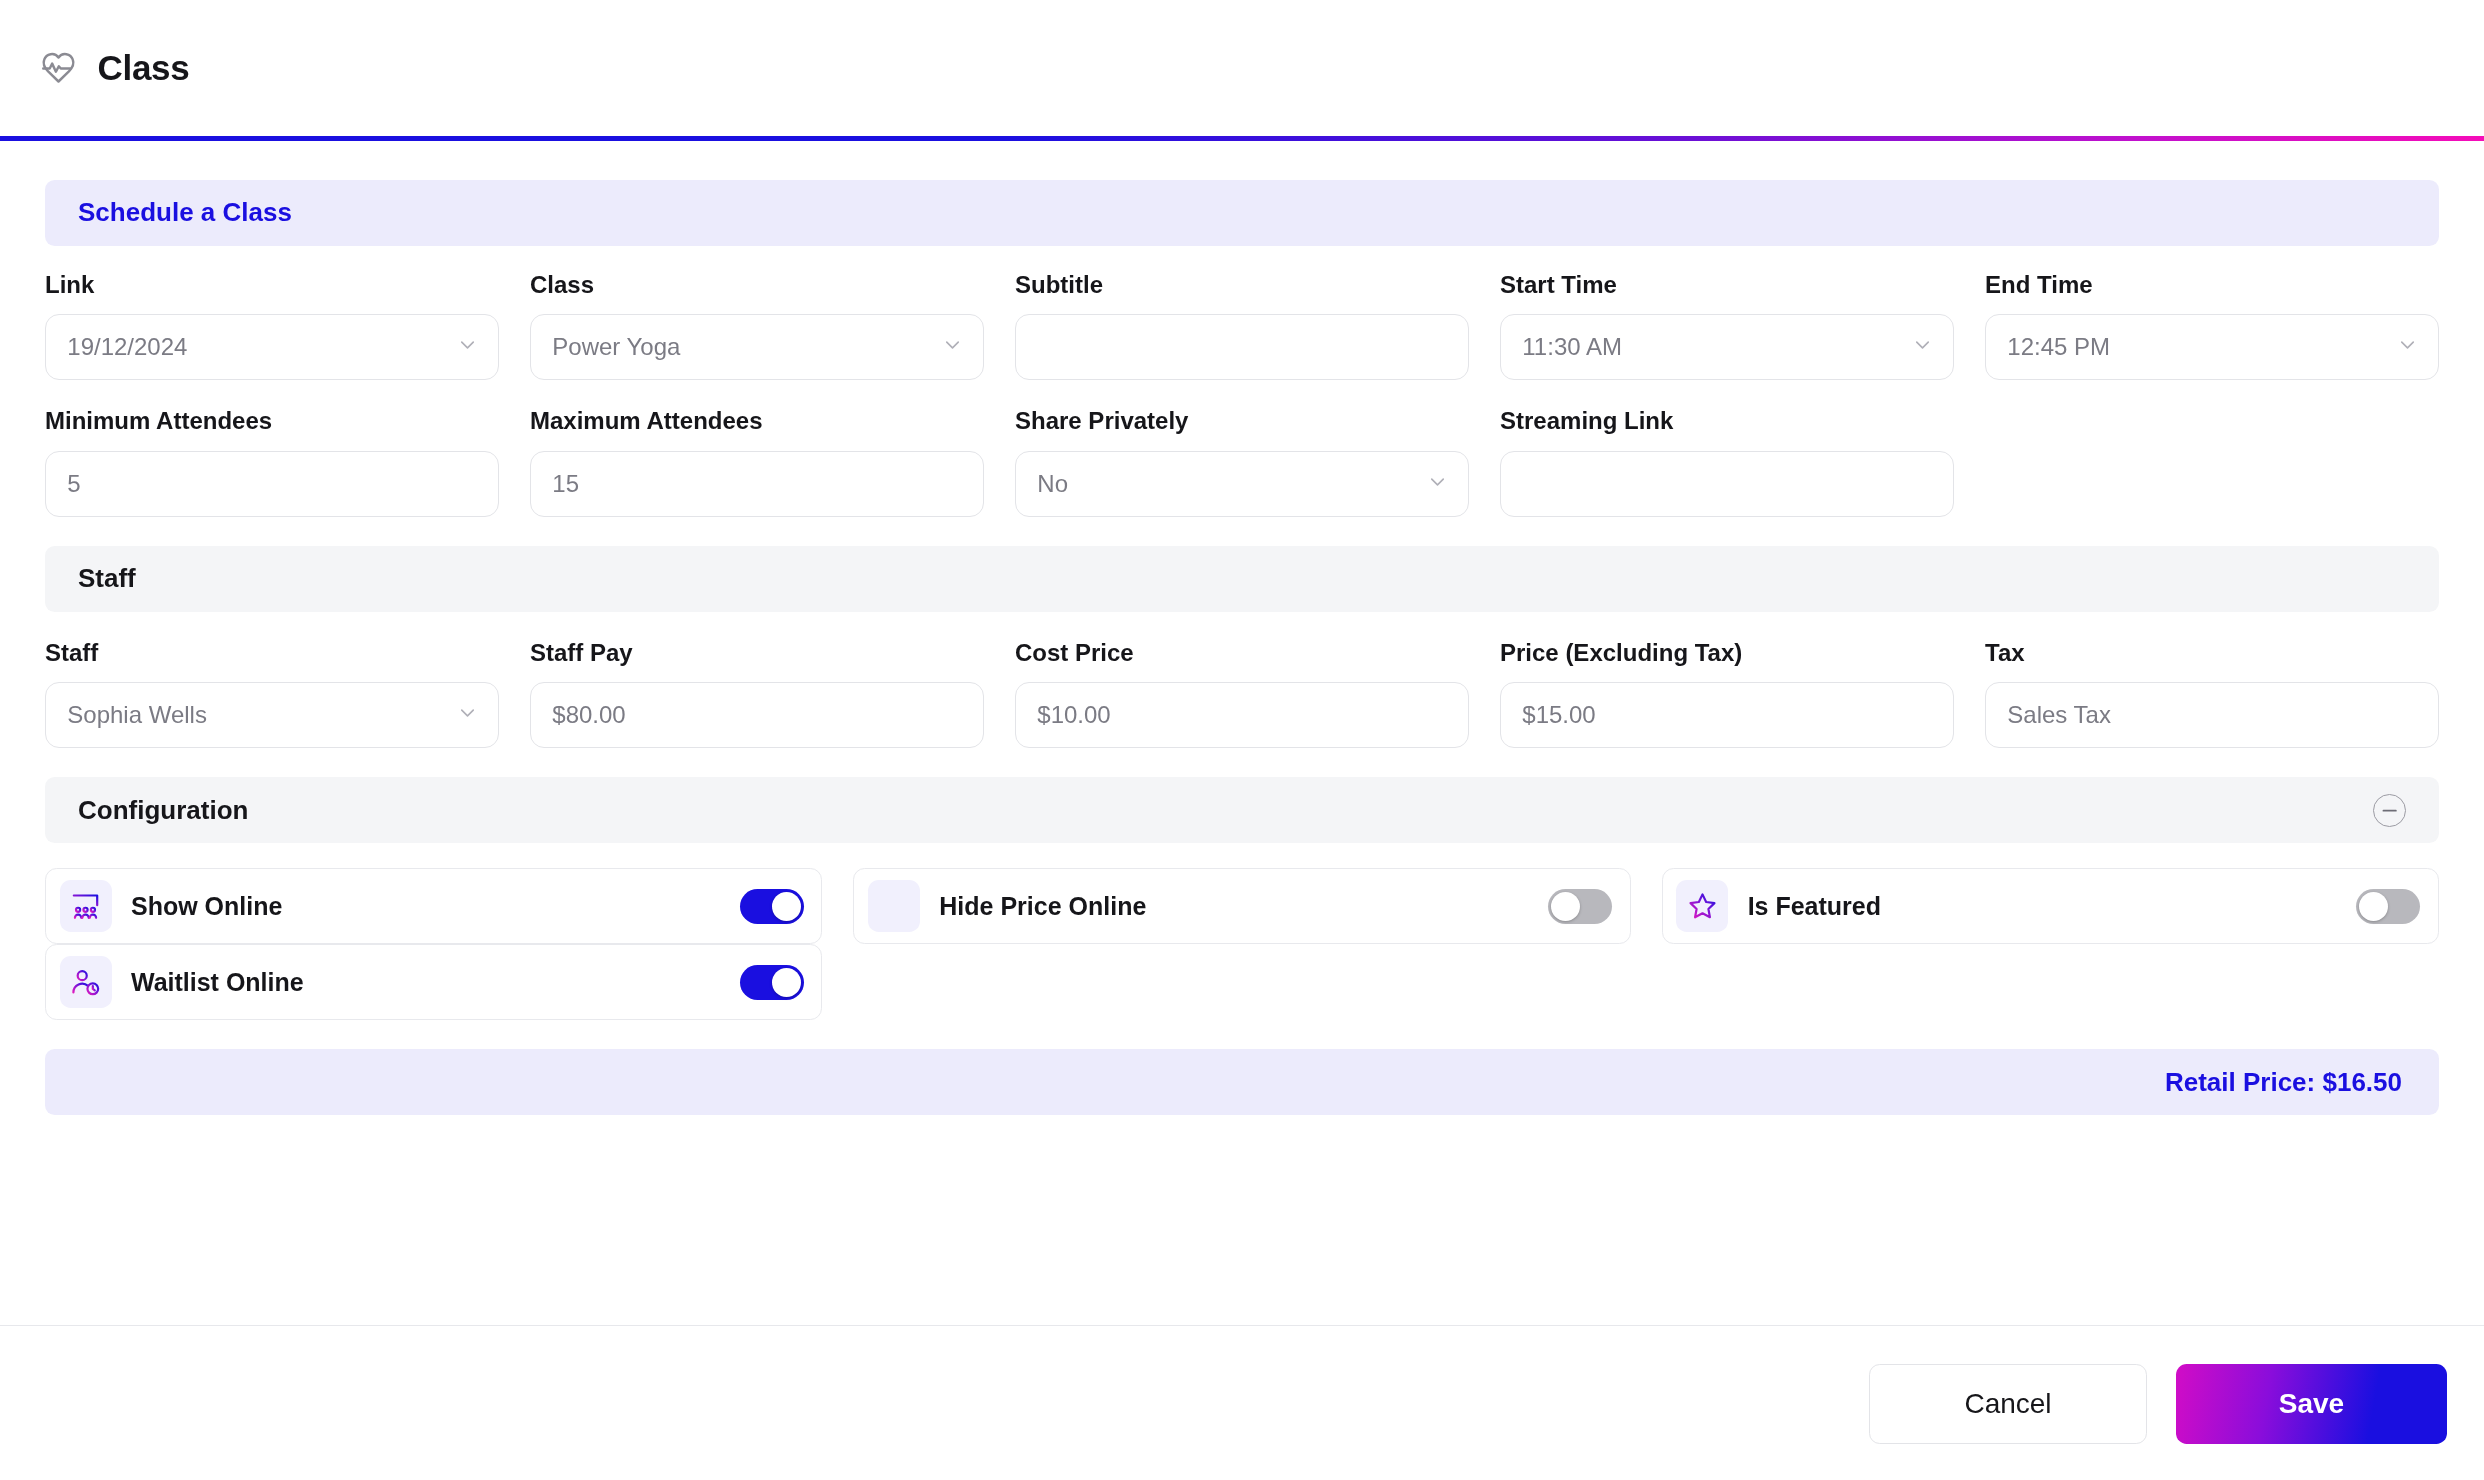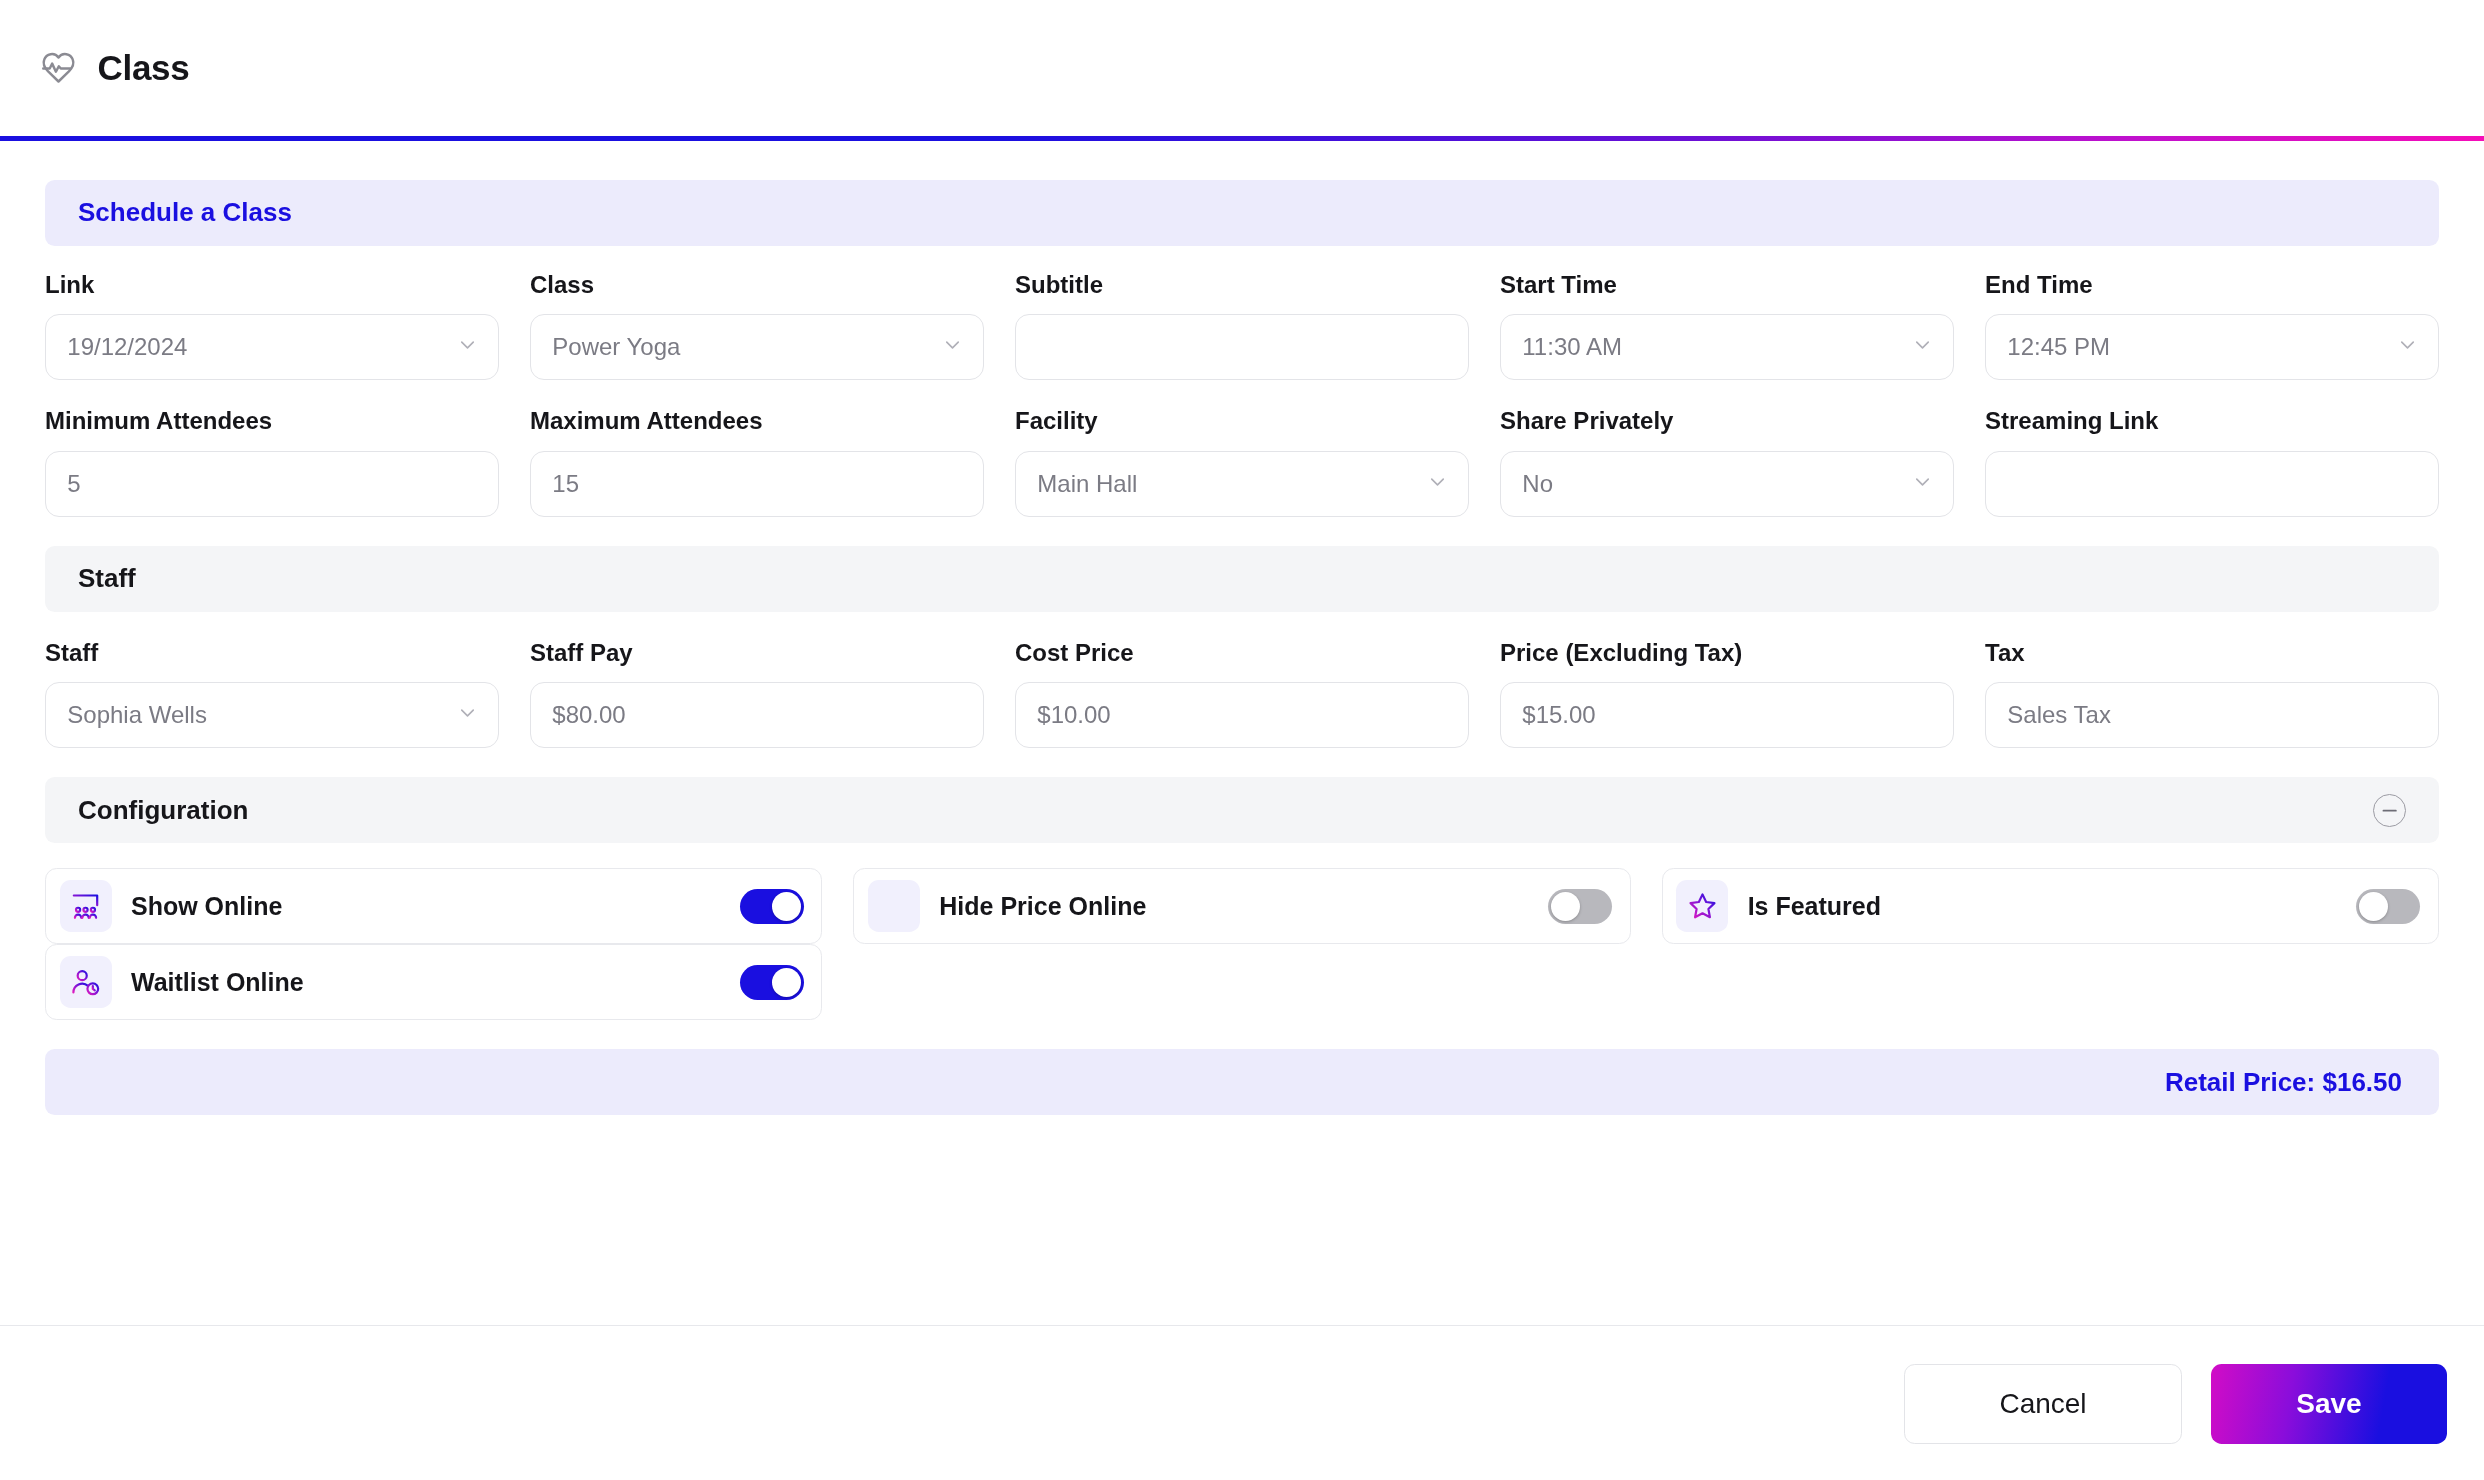--- a/index.html
+++ b/index.html
@@ -250,21 +250,21 @@
     border-radius: 10.7px;
     background: #ffffff;
     font-size: 28px;
     color: #16161a;
     font-family: "Liberation Sans", sans-serif;
     display: flex;
     align-items: center;
     justify-content: center;
   }
   .btn-save {
-    width: 236px;
+    width: 271px;
     height: 80px;
     border: none;
     border-radius: 10.7px;
     background: linear-gradient(100deg, #d20cc6 0%, #8a0ddb 34%, #1a0fe0 72%, #1a0fe0 100%);
     font-size: 28px;
     color: #ffffff;
     font-weight: bold;
     font-family: "Liberation Sans", sans-serif;
     display: flex;
     align-items: center;
@@ -358,31 +358,20 @@
         </div>
       </div>
 
       <div class="field">
         <div class="field-label">Maximum Attendees</div>
         <div class="control">
           <span class="value">15</span>
         </div>
       </div>
 
-      <div class="field">
-        <div class="field-label">Facility</div>
-        <div class="control select">
-          <span class="value">Main Hall</span>
-          <span class="chev">
-            <svg width="23" height="23" viewBox="0 0 24 24" fill="none" stroke="currentColor" stroke-width="1.7" stroke-linecap="round" stroke-linejoin="round">
-                <polyline points="6 9 12 15 18 9"></polyline>
-              </svg>
-          </span>
-        </div>
-      </div>
 
       <div class="field">
         <div class="field-label">Share Privately</div>
         <div class="control select">
           <span class="value">No</span>
           <span class="chev">
             <svg width="23" height="23" viewBox="0 0 24 24" fill="none" stroke="currentColor" stroke-width="1.7" stroke-linecap="round" stroke-linejoin="round">
                 <polyline points="6 9 12 15 18 9"></polyline>
               </svg>
           </span>

